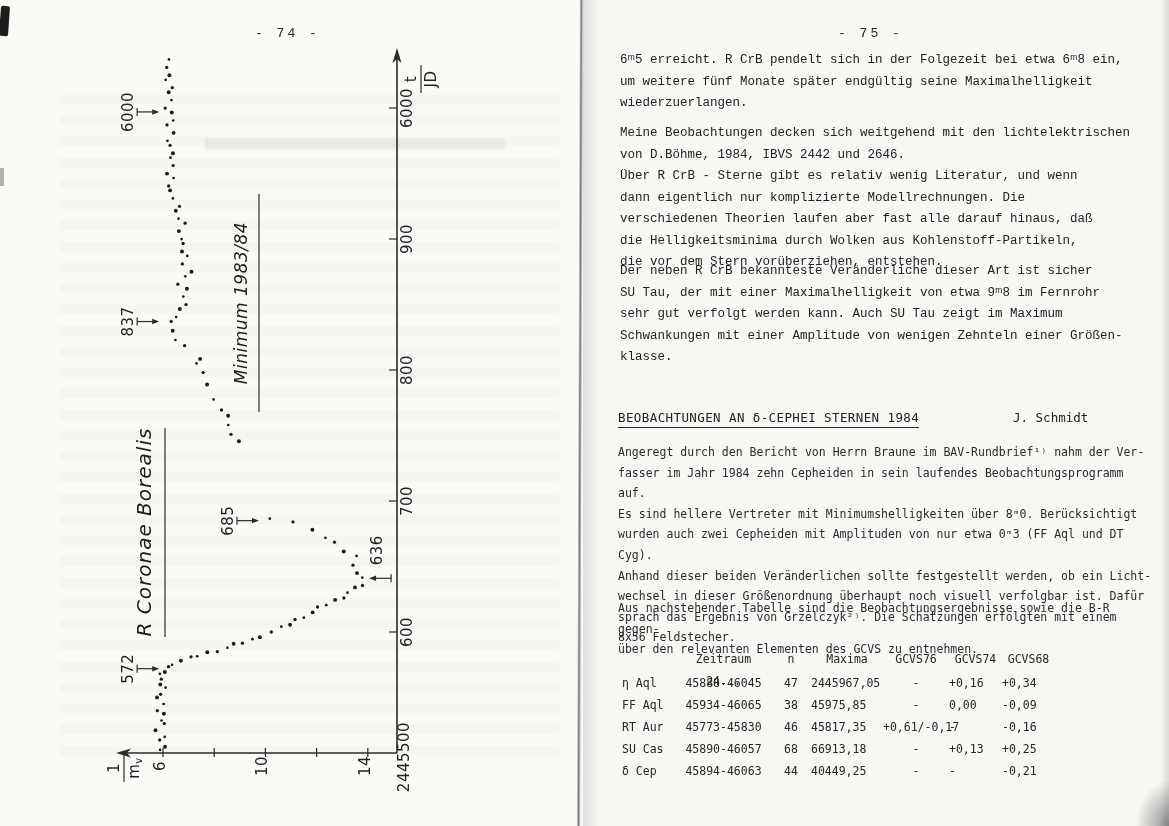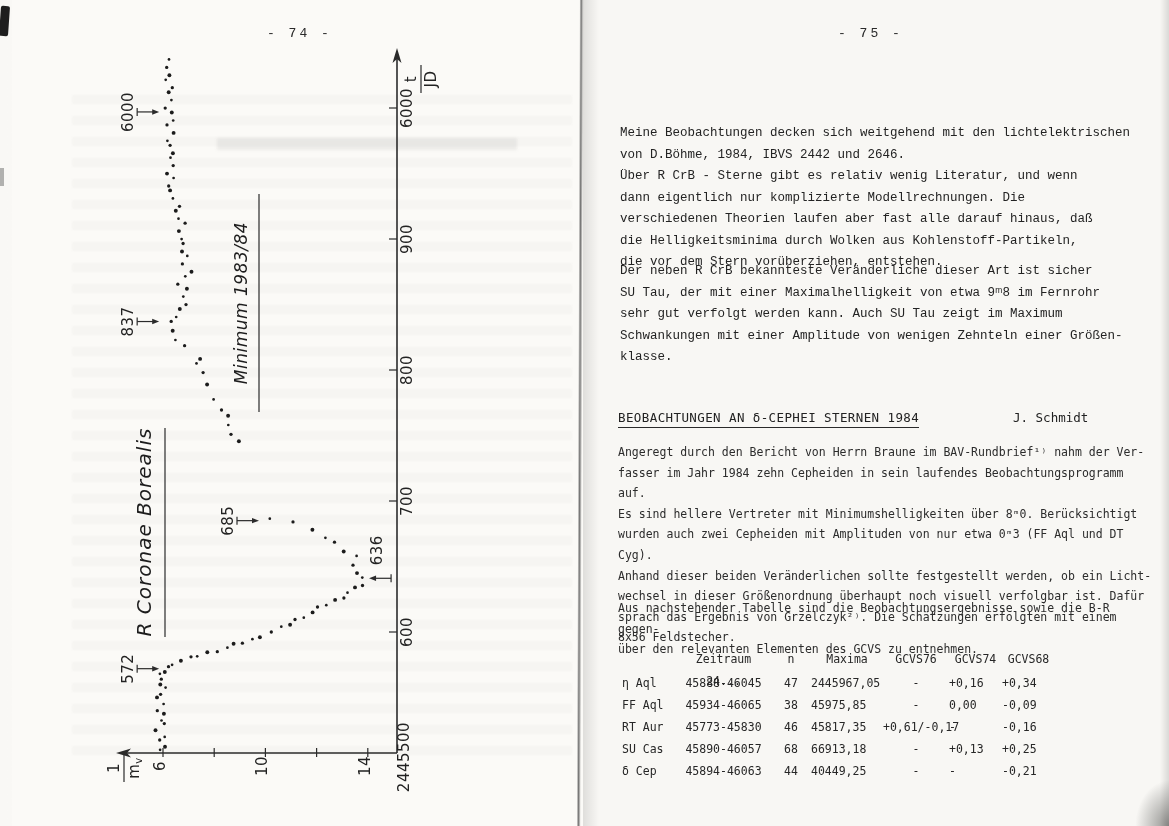--- a/index.html
+++ b/index.html
@@ -1,21 +1,21 @@
 <!DOCTYPE html>
 <html><head>
 <meta charset="utf-8">
 <style>
   html,body{margin:0;padding:0;background:#e9e8e4;}
   .stage{position:relative;width:1169px;height:826px;overflow:hidden;
          background:linear-gradient(90deg,#f9f8f5 0%,#fbfaf7 48%,#f8f7f3 52%,#f7f6f2 100%);
          font-family:"Liberation Mono",monospace;color:#242424;}
   
   .page{position:absolute;top:0;height:826px;}
-  .page-left{left:12px;width:578px;background:#fbfaf7;}
+  .page-left{left:0;width:578px;background:#fbfaf7;}
   .page-right{left:583px;width:586px;background:#f8f7f4;}
   .page-num{position:absolute;font:13px "Liberation Mono",monospace;letter-spacing:3px;color:#2a2a2a;}
   
   .gutter{position:absolute;left:578px;top:0;width:4px;height:826px;transform:rotate(.2deg);
           background:linear-gradient(to right,rgba(0,0,0,0),rgba(95,95,95,.85) 45%,rgba(0,0,0,.06));}
   .gutter-shadow{position:absolute;left:583px;top:0;width:16px;height:826px;
           background:linear-gradient(to right,rgba(0,0,0,.10),rgba(0,0,0,0));}
   
   .corner-mark-tl{position:absolute;left:0;top:6px;width:9px;height:30px;background:#1e1e1e;border-radius:2px;transform:rotate(4deg);}
   .edge-mark-left{position:absolute;left:0;top:168px;width:4px;height:18px;background:#8a8a88;opacity:.65;}
@@ -57,20 +57,23 @@
 
   <div class="page page-left">
     <div class="bleed"></div>
     <div class="bleed2"></div>
     <div class="page-num" style="left:255px;top:26px;">- 74 -</div>
   </div>
 
   <div class="page page-right">
     <div class="page-num" style="left:255px;top:26px;">- 75 -</div>
 
+    <div class="para" style="left:37px;top:50px;">6ᵐ5 erreicht. R CrB pendelt sich in der Folgezeit bei etwa 6ᵐ8 ein,
+um weitere fünf Monate später endgültig seine Maximalhelligkeit
+wiederzuerlangen.</div>
     <div class="para" style="left:37px;top:123px;">Meine Beobachtungen decken sich weitgehend mit den lichtelektrischen
 von D.Böhme, 1984, IBVS 2442 und 2646.</div>
     <div class="para" style="left:37px;top:166px;">Über R CrB - Sterne gibt es relativ wenig Literatur, und wenn
 dann eigentlich nur komplizierte Modellrechnungen. Die
 verschiedenen Theorien laufen aber fast alle darauf hinaus, daß
 die Helligkeitsminima durch Wolken aus Kohlenstoff-Partikeln,
 die vor dem Stern vorüberziehen, entstehen.</div>
     <div class="para" style="left:37px;top:261px;">Der neben R CrB bekannteste Veränderliche dieser Art ist sicher
 SU Tau, der mit einer Maximalhelligkeit von etwa 9ᵐ8 im Fernrohr
 sehr gut verfolgt werden kann. Auch SU Tau zeigt im Maximum

